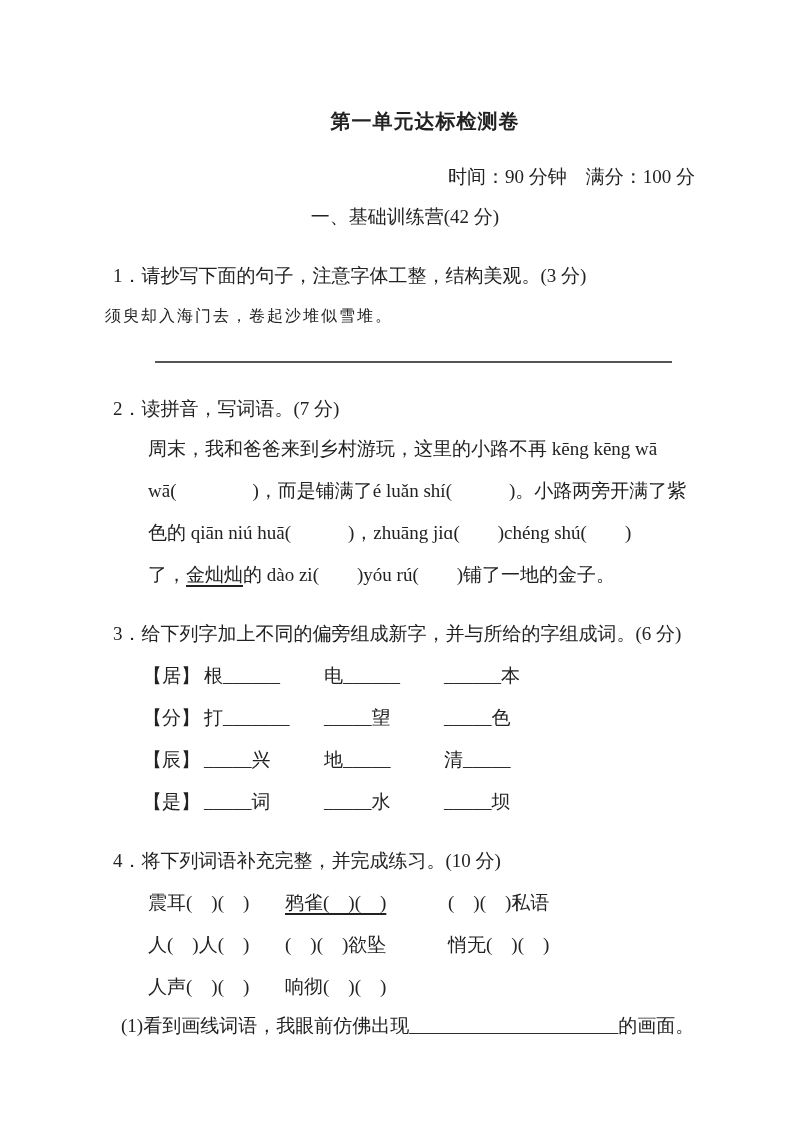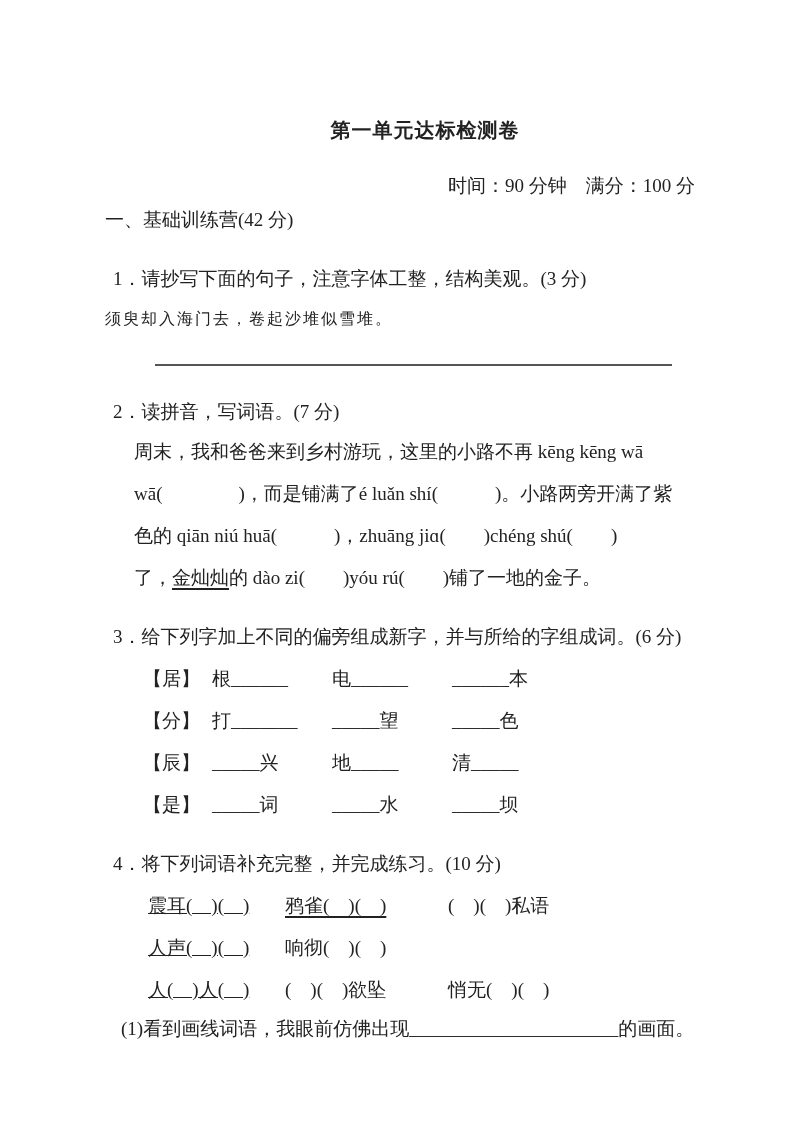--- a/index.html
+++ b/index.html
@@ -5,61 +5,61 @@
   html,body{margin:0;padding:0;background:#ffffff;}
   .page{
     position:relative;
     width:793px;height:1122px;
     background:#ffffff;
     color:#222222;
     font-family:"Liberation Serif","DejaVu Serif",serif;
     overflow:hidden;
   }
   .content{
-    position:absolute;left:105px;top:13px;width:600px;
+    position:absolute;left:105px;top:4px;width:600px;
     font-size:19px;line-height:26px;
   }
   .line{white-space:nowrap;}
   .title{
     margin-top:104px;
     text-align:center;
     position:relative;left:20px;
     font-size:20px;font-weight:700;line-height:26px;
     letter-spacing:1px;
   }
   .meta{
     margin-top:30px;
     text-align:right;
     padding-right:10px;
     line-height:26px;
   }
-  .sec-heading{margin-top:8px;line-height:26px;}
+  .sec-heading{margin-top:14px;line-height:26px;text-align:center;}
   .q-label{margin-top:33px;margin-left:8px;line-height:26px;}
   .copy-sentence{
     margin-top:12px;
     text-align:left;
     font-size:16px;line-height:30px;
     letter-spacing:2px;
   }
   .answer-line{
     margin-top:30px;
     margin-left:50px;
     width:517px;height:0;
     border-bottom:2px solid #555555;
   }
-  .q2-line{margin-top:16px;margin-left:29px;line-height:26px;}
+  .q2-line{margin-top:16px;margin-left:43px;line-height:26px;}
   .q2-first{margin-top:14px;}
   .ul{text-decoration:underline;text-underline-offset:4px;text-decoration-thickness:1.5px;}
   .q3-row{display:flex;margin-top:16px;margin-left:38px;line-height:26px;}
   .q3-bracket{flex:0 0 auto;min-width:57px;}
-  .q3-cell1{flex:0 0 120px;margin-left:12px;font-family:Liberation Serif, serif;}
+  .q3-cell1{flex:0 0 120px;margin-left:4px;font-family:Liberation Serif, serif;}
   .q3-cell2{flex:0 0 120px;}
   .q3-cell3{flex:0 0 auto;}
   .q4-row{display:flex;margin-top:16px;margin-left:43px;line-height:26px;}
-  .q4-c1{flex:0 0 137px;text-decoration:underline;}
+  .q4-c1{flex:0 0 137px;}
   .q4-c2{flex:0 0 163px;}
   .q4-c3{flex:0 0 auto;}
   .q4-sub{margin-top:13px;margin-left:16px;line-height:26px;}
 </style>
 </head>
 <body>
 
 <div class="page">
   <div class="content">
 
@@ -110,26 +110,26 @@
 
     <div class="q-label line">4．将下列词语补充完整，并完成练习。(10 分)</div>
 
     <div>
       <div class="q4-row line">
         <span class="q4-c1">震耳(　)(　)</span>
         <span class="q4-c2 ul">鸦雀(　)(　)</span>
         <span class="q4-c3">(　)(　)私语</span>
       </div>
       <div class="q4-row line">
-        <span class="q4-c1">人声(　)(　)</span>
-        <span class="q4-c2">响彻(　)(　)</span>
-      </div>
-      <div class="q4-row line">
         <span class="q4-c1">人(　)人(　)</span>
         <span class="q4-c2">(　)(　)欲坠</span>
         <span class="q4-c3">悄无(　)(　)</span>
+      </div>
+      <div class="q4-row line">
+        <span class="q4-c1">人声(　)(　)</span>
+        <span class="q4-c2">响彻(　)(　)</span>
       </div>
     </div>
 
     <div class="q4-sub line">(1)看到画线词语，我眼前仿佛出现______________________的画面。</div>
 
   </div>
 </div>
 
 </body></html>

